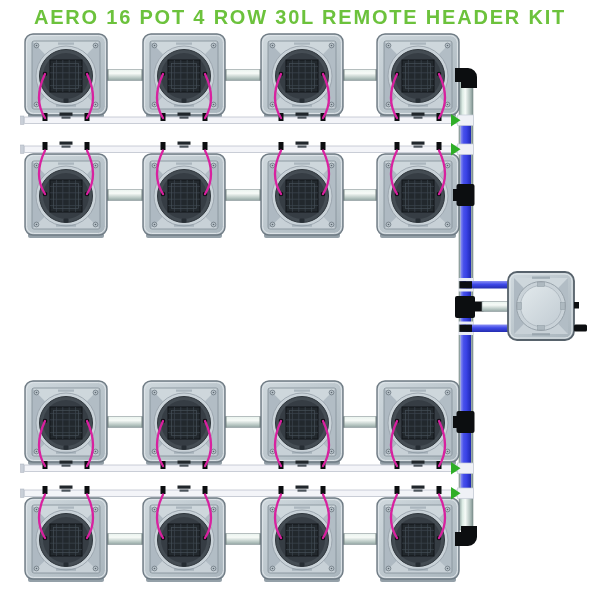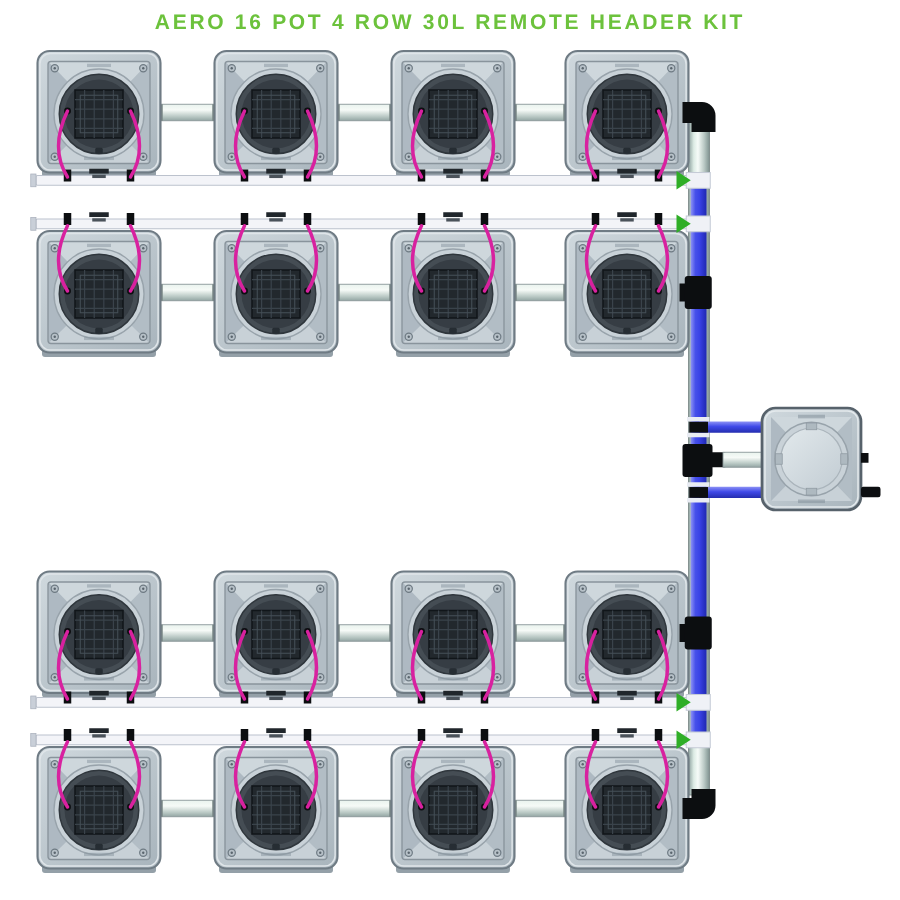--- a/index.html
+++ b/index.html
@@ -1,19 +1,19 @@
 <!DOCTYPE html>
 <html><head>
 <meta charset="utf-8">
 <style>
   html,body{margin:0;padding:0;background:#fff;}
   .stage{position:relative;width:600px;height:600px;background:#fff;overflow:hidden;
          font-family:"Liberation Sans",sans-serif;}
   .title{position:absolute;top:6px;left:0;width:600px;text-align:center;
-         font-weight:700;font-size:14px;letter-spacing:1.8px;color:#6cc23c;
+         font-weight:700;font-size:20px;letter-spacing:1.8px;color:#6cc23c;
          font-family:"Liberation Sans",sans-serif;}
   svg{position:absolute;left:0;top:0;}
 </style>
 </head>
 <body>
 
 <div class="stage">
   <div class="title" style="color: rgb(108, 194, 60);">AERO 16 POT 4 ROW 30L REMOTE HEADER KIT</div>
   <div id="diagram">
       <svg width="600" height="600" viewBox="0 0 600 600">

